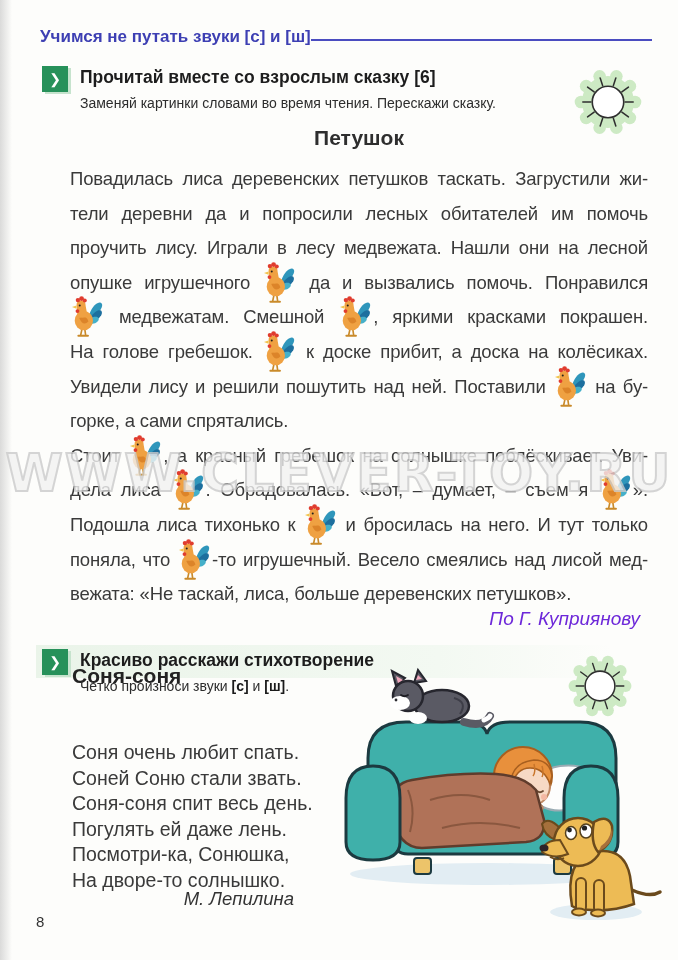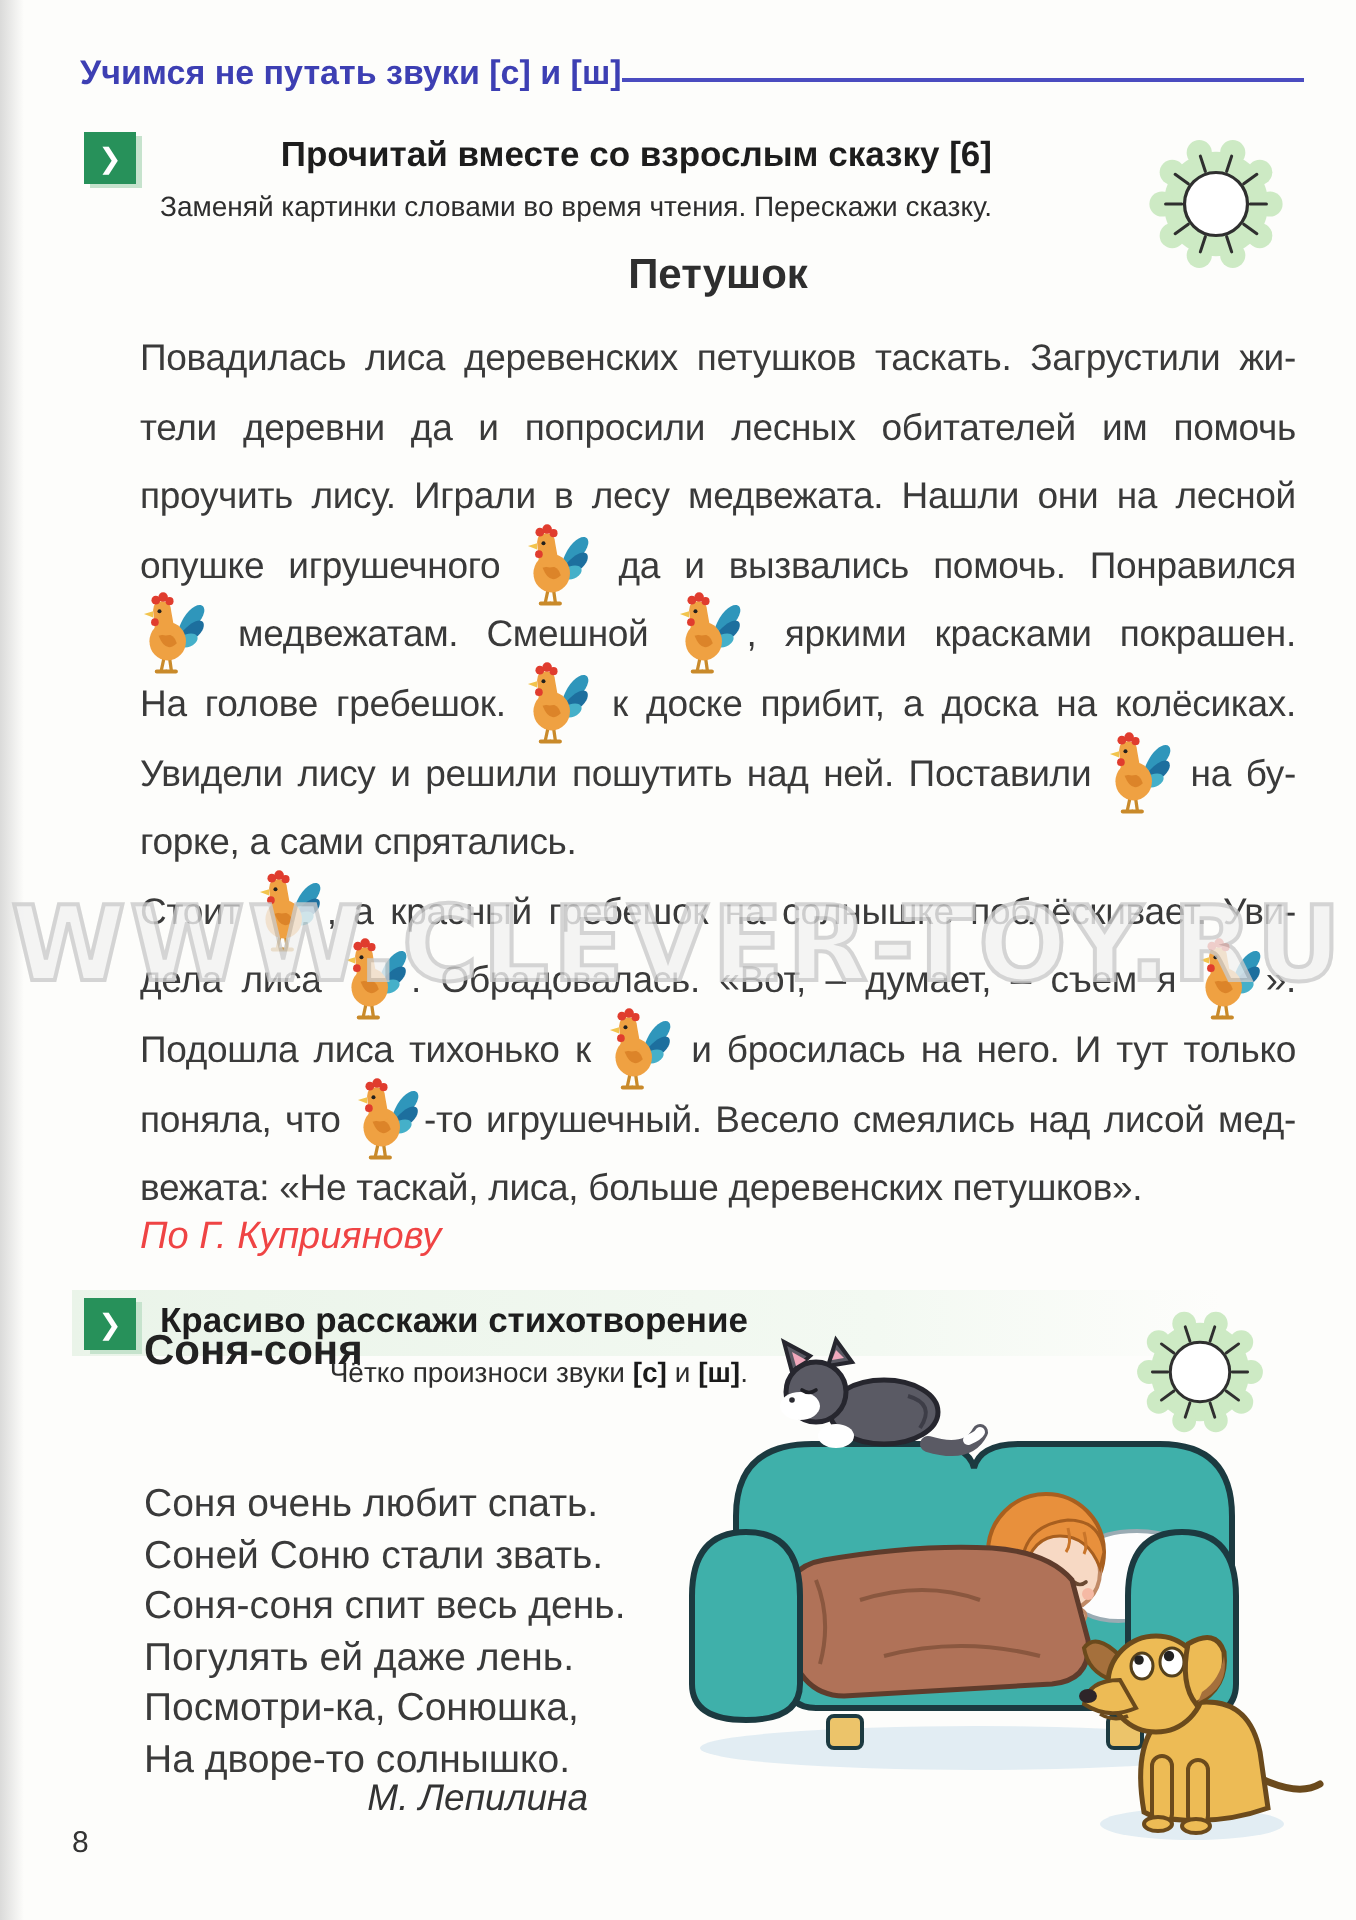--- a/index.html
+++ b/index.html
@@ -13,38 +13,38 @@
   .rule{flex:1;height:2px;background:#4a4cc0;margin-top:5px;}
 
   .task{position:absolute;left:42px;display:flex;gap:12px;align-items:flex-start;}
   .task1{top:66px;width:505px;}
   .task2{top:649px;width:560px;}
   .task2::before{content:"";position:absolute;left:-6px;top:-4px;width:575px;height:33px;
                  background:linear-gradient(90deg,#eaf4e9,#f3f9f2 70%,rgba(255,255,255,0));z-index:0;}
   .bullet{position:relative;z-index:1;flex:none;width:26px;height:26px;background:#27915a;
           color:#fff;display:flex;align-items:center;justify-content:center;
           font-size:14px;font-weight:bold;box-shadow:3px 2px 0 #c6e3cd;}
-  .task-text{position:relative;z-index:1;display:block;text-align:right;}
+  .task-text{position:relative;z-index:1;display:block;}
   .task-title{display:block;font-size:17.5px;font-weight:bold;color:#1d1d1d;line-height:1.3;}
   .task-sub{display:block;font-size:14px;color:#2d2d2d;margin-top:6px;}
   .task-sub b{color:#1a1a1a;}
 
   .sun{position:absolute;}
   .sun1{left:572px;top:66px;width:72px;height:72px;}
 
   .story-title{position:absolute;top:126px;left:70px;width:578px;margin:0;
                text-align:center;font-size:21px;font-weight:bold;color:#2e2e2e;}
   .story{position:absolute;top:162px;left:70px;width:578px;font-size:18.5px;
          letter-spacing:-0.15px;color:#3a3a3a;z-index:10;}
   .story-line{line-height:34.6px;height:34.6px;}
   .story-line.j{text-align:justify;text-align-last:justify;text-justify:inter-word;}
   .rooster{height:42px;width:33px;vertical-align:middle;margin:-12px 1px -10px 1px;}
 
-  .attribution{position:absolute;top:608px;left:70px;width:570px;
-               font-style:italic;font-size:19px;color:#ef4444;}
+  .attribution{position:absolute;top:608px;left:70px;width:570px;text-align:right;
+               font-style:italic;font-size:19px;color:#6d28d9;}
 
   .poem-title{position:absolute;top:664px;left:72px;margin:0;font-size:21px;
               font-weight:bold;color:#222;}
   .poem{position:absolute;top:740px;left:72px;width:280px;font-size:19.5px;color:#3a3a3a;}
   .poem-line{line-height:25.6px;}
   .poem-author{position:absolute;top:888px;left:72px;width:222px;text-align:right;
                font-style:italic;font-size:18.5px;color:#333;}
 
   .scene{position:absolute;left:338px;top:650px;width:340px;height:300px;}
 

